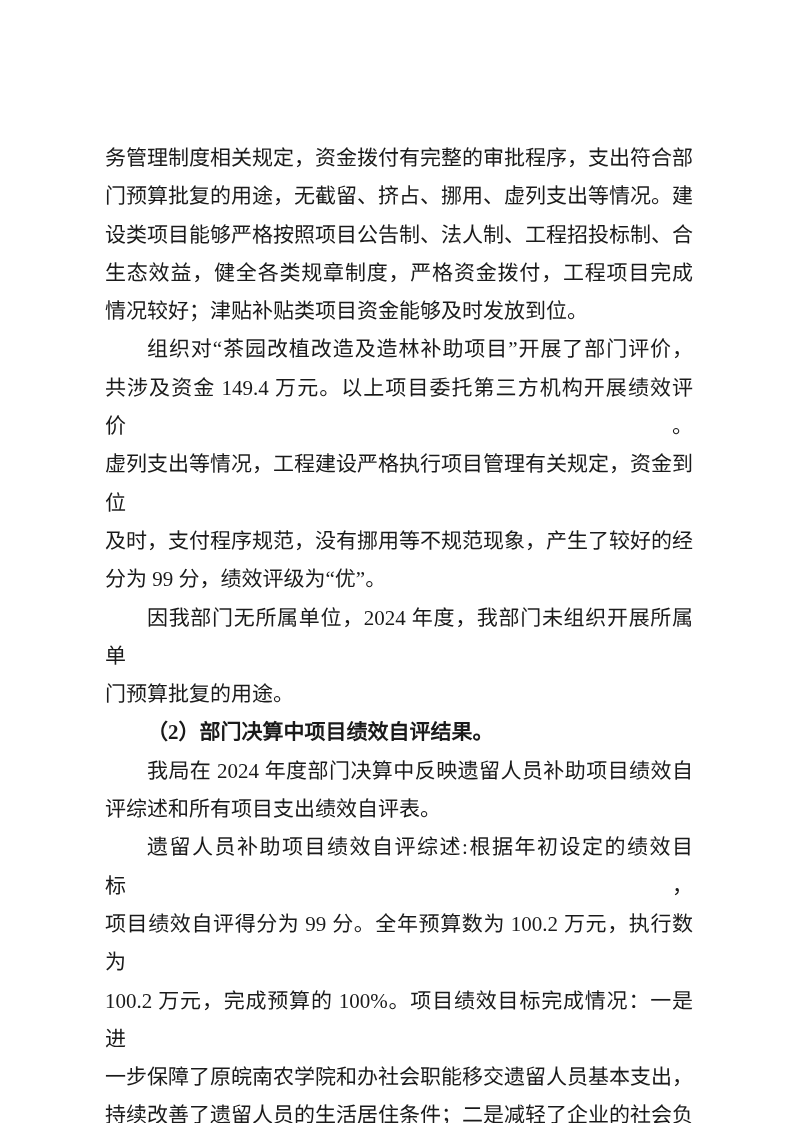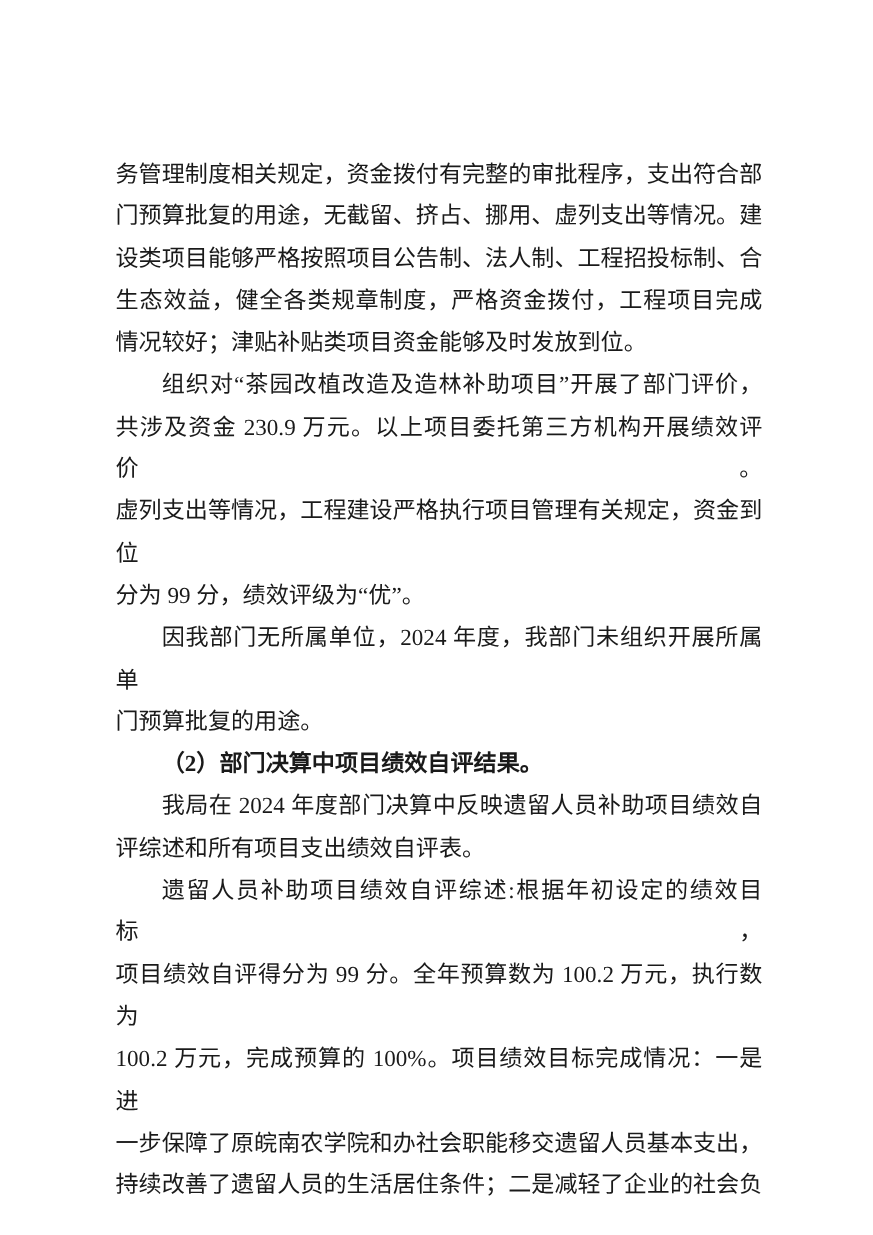--- a/index.html
+++ b/index.html
@@ -59,22 +59,23 @@
 <body>
 
 <div class="page">
   <div class="content">
     <div class="line full">务管理制度相关规定，资金拨付有完整的审批程序，支出符合部</div>
     <div class="line full">门预算批复的用途，无截留、挤占、挪用、虚列支出等情况。建</div>
     <div class="line full">设类项目能够严格按照项目公告制、法人制、工程招投标制、合</div>
     <div class="line full">生态效益，健全各类规章制度，严格资金拨付，工程项目完成</div>
     <div class="line end">情况较好；津贴补贴类项目资金能够及时发放到位。</div>
     <div class="line full indent">组织对“茶园改植改造及造林补助项目”开展了部门评价，</div>
-    <div class="line full">共涉及资金 230.9 万元。以上项目委托第三方机构开展绩效评价。</div>
+    <div class="line full">共涉及资金 149.4 万元。以上项目委托第三方机构开展绩效评价。</div>
     <div class="line full">虚列支出等情况，工程建设严格执行项目管理有关规定，资金到位</div>
+    <div class="line full">及时，支付程序规范，没有挪用等不规范现象，产生了较好的经</div>
     <div class="line end">分为 99 分，绩效评级为“优”。</div>
     <div class="line full indent">因我部门无所属单位，2024 年度，我部门未组织开展所属单</div>
     <div class="line end">门预算批复的用途。</div>
     <div class="line end indent bold">（2）部门决算中项目绩效自评结果。</div>
     <div class="line full indent">我局在 2024 年度部门决算中反映遗留人员补助项目绩效自</div>
     <div class="line end">评综述和所有项目支出绩效自评表。</div>
     <div class="line full indent">遗留人员补助项目绩效自评综述:根据年初设定的绩效目标，</div>
     <div class="line full">项目绩效自评得分为 99 分。全年预算数为 100.2 万元，执行数为</div>
     <div class="line full">100.2 万元，完成预算的 100%。项目绩效目标完成情况：一是进</div>
     <div class="line full">一步保障了原皖南农学院和办社会职能移交遗留人员基本支出，</div>

